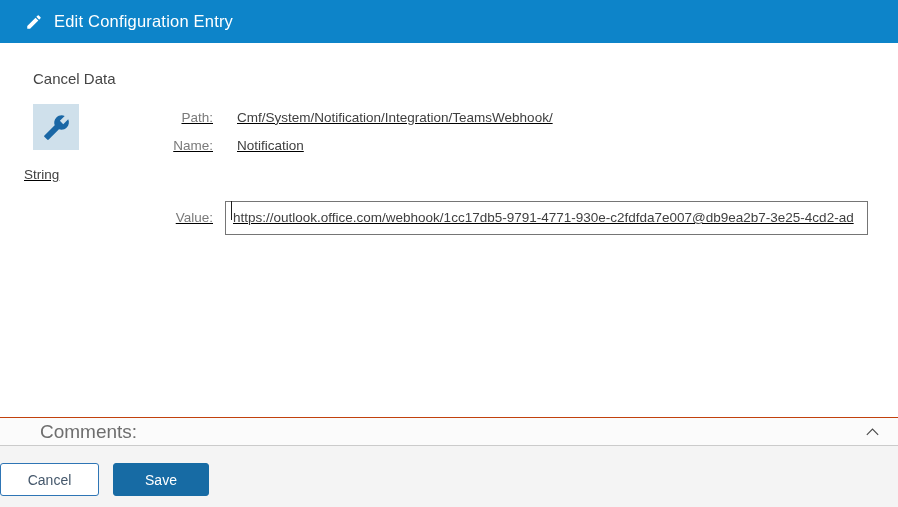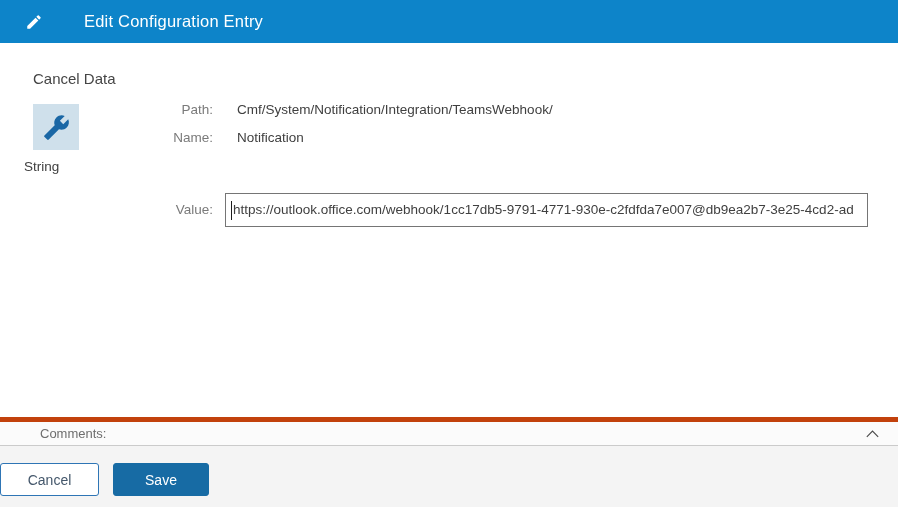--- a/index.html
+++ b/index.html
@@ -7,41 +7,41 @@
     width: 898px; height: 507px; position: relative; overflow: hidden;
     background: #ffffff;
     font-family: "Liberation Sans", sans-serif;
     -webkit-font-smoothing: antialiased;
   }
 
   
   .dialog-header {
     position: absolute; top: 0; left: 0; right: 0; height: 43px;
     background: #0d84c9; color: #ffffff;
-    display: flex; align-items: center; padding-left: 25px; box-sizing: border-box; gap: 30px;
+    display: flex; align-items: center; padding-left: 25px; box-sizing: border-box;
   }
   .dialog-header .hdr-icon { width: 18px; height: 18px; margin-right: 11px; display: inline-flex; }
   .dialog-header .hdr-icon svg { width: 18px; height: 18px; fill: #ffffff; }
   .dialog-title { font-size: 16.5px; letter-spacing: 0.2px; }
 
   
   .section-title {
     position: absolute; left: 33px; top: 70px;
     font-size: 15px; color: #454545;
   }
 
   
   .entry-icon-tile {
     position: absolute; left: 33px; top: 104px; width: 46px; height: 46px;
     background: #cfe0eb; display: flex; align-items: center; justify-content: center;
   }
   .entry-icon-tile svg { width: 27px; height: 27px; fill: #1a67a5; }
 
   
-  .fields { position: absolute; left: 0; top: 95px; }
+  .fields { position: absolute; left: 0; top: 103px; text-decoration: underline; }
   .field-row { display: flex; align-items: center; height: 28.5px; }
   .field-label {
     flex: none; width: 213px; text-align: right;
     color: #7a7a7a; font-size: 13.5px;
   }
   .field-value { margin-left: 24px; color: #404040; font-size: 13.5px; white-space: nowrap; }
   .field-row.value-row { height: 34px; margin-top: 12px; }
   .value-input {
     margin-left: 12px; width: 643px; height: 34px; box-sizing: border-box;
     border: 1px solid #757575; border-radius: 0; background: #ffffff;
@@ -51,24 +51,24 @@
   }
   .text-caret {
     position: absolute; left: 231px; top: 201px; width: 1px; height: 19px;
     background: #1d1d1d;
   }
 
   
   .comments-bar {
     position: absolute; left: 0; right: 0; top: 417px; height: 29px;
     box-sizing: border-box; background: #fbfbfb;
-    border-top: 5px solid #c2410c; border-bottom: 1px solid #cbcbcb;
+    border-top: 1px solid #c2410c; border-bottom: 1px solid #cbcbcb;
     display: flex; align-items: center; justify-content: space-between;
     padding: 0 16px 0 40px;
-    color: #6e6e6e; font-size: 13px;
+    color: #6e6e6e; font-size: 19px;
   }
   .collapse-btn {
     width: 20px; height: 20px; border: none; background: transparent; padding: 0;
     display: flex; align-items: center; justify-content: center; cursor: pointer;
   }
   .collapse-btn svg { width: 17px; height: 12px; stroke: #4a4a4a; fill: none; stroke-width: 1.6; }
 
   
   .dialog-footer {
     position: absolute; left: 0; right: 0; top: 446px; bottom: 0;

